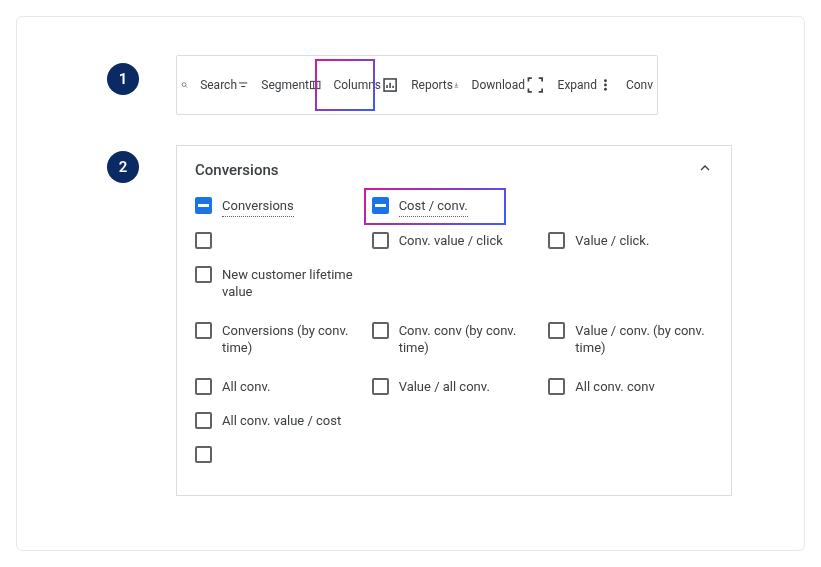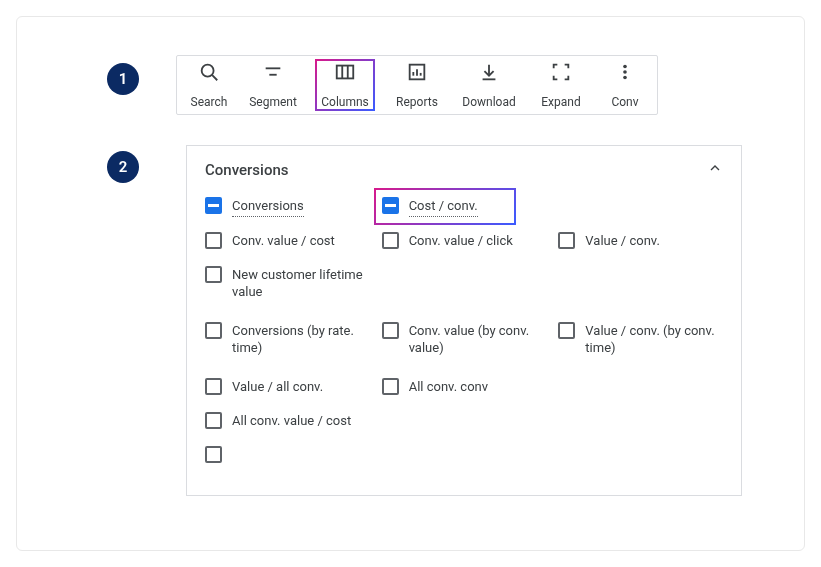--- a/index.html
+++ b/index.html
@@ -40,21 +40,21 @@
     left: 159px;
     border: 1px solid #dadce0;
     border-radius: 2px;
     height: 60px;
     display: flex;
     padding: 0 4px;
     background: #fff;
   }
   .toolbar-item {
     display: flex;
-    flex-direction: column;
+    flex-direction: row;
     align-items: center;
     justify-content: center;
     width: 72px;
     color: #3c4043;
     font-size: 12px;
     gap: 12px;
     position: relative;
   }
   .toolbar-item svg { width: 22px; height: 22px; }
   .toolbar-item.narrow { width: 56px; }
@@ -63,21 +63,21 @@
     inset: 3px 6px 3px 6px;
     border: 2px solid;
     border-image: linear-gradient(135deg, #d61a8c, #3b5bff) 1;
     border-radius: 2px;
     pointer-events: none;
   }
 
   .panel {
     position: absolute;
     top: 128px;
-    left: 169px;
+    left: 159px;
     width: 556px;
     border: 1px solid #dadce0;
     background: #fff;
   }
   .panel-header {
     display: flex;
     justify-content: space-between;
     align-items: center;
     padding: 14px 18px 10px 18px;
   }
@@ -231,57 +231,60 @@
         <div class="cell">
           <div class="cell-highlight"></div>
           <span class="chk ind"></span>
           <span class="lbl dotted">Cost / conv.</span>
         </div>
       </div>
 
       <div class="row">
         <div class="cell">
           <span class="chk"></span>
-          <span class="lbl">Conv. value / cost</span>
         </div>
         <div class="cell">
           <span class="chk"></span>
           <span class="lbl">Conv. value / click</span>
         </div>
         <div class="cell">
           <span class="chk"></span>
-          <span class="lbl">Value / conv.</span>
+          <span class="lbl">Value / click.</span>
         </div>
       </div>
 
       <div class="row">
         <div class="cell">
           <span class="chk"></span>
           <span class="lbl">New customer lifetime value</span>
         </div>
         <div></div>
           <div></div>
       </div>
 
       <div class="row gap-top">
         <div class="cell">
           <span class="chk"></span>
-          <span class="lbl">Conversions (by rate. time)</span>
-        </div>
-        <div class="cell">
-          <span class="chk"></span>
-          <span class="lbl">Conv. value (by conv. value)</span>
+          <span class="lbl">Conversions (by conv. time)</span>
+        </div>
+        <div class="cell">
+          <span class="chk"></span>
+          <span class="lbl">Conv. conv (by conv. time)</span>
         </div>
         <div class="cell">
           <span class="chk"></span>
           <span class="lbl">Value / conv. (by conv. time)</span>
         </div>
       </div>
 
       <div class="row gap-top">
+        <div class="cell">
+          <span class="chk"></span>
+          <span class="lbl">All conv.</span>
+        </div>
         <div class="cell">
           <span class="chk"></span>
           <span class="lbl">Value / all conv.</span>
         </div>
         <div class="cell">
           <span class="chk"></span>
           <span class="lbl">All conv. conv</span>
         </div>
       </div>
 

